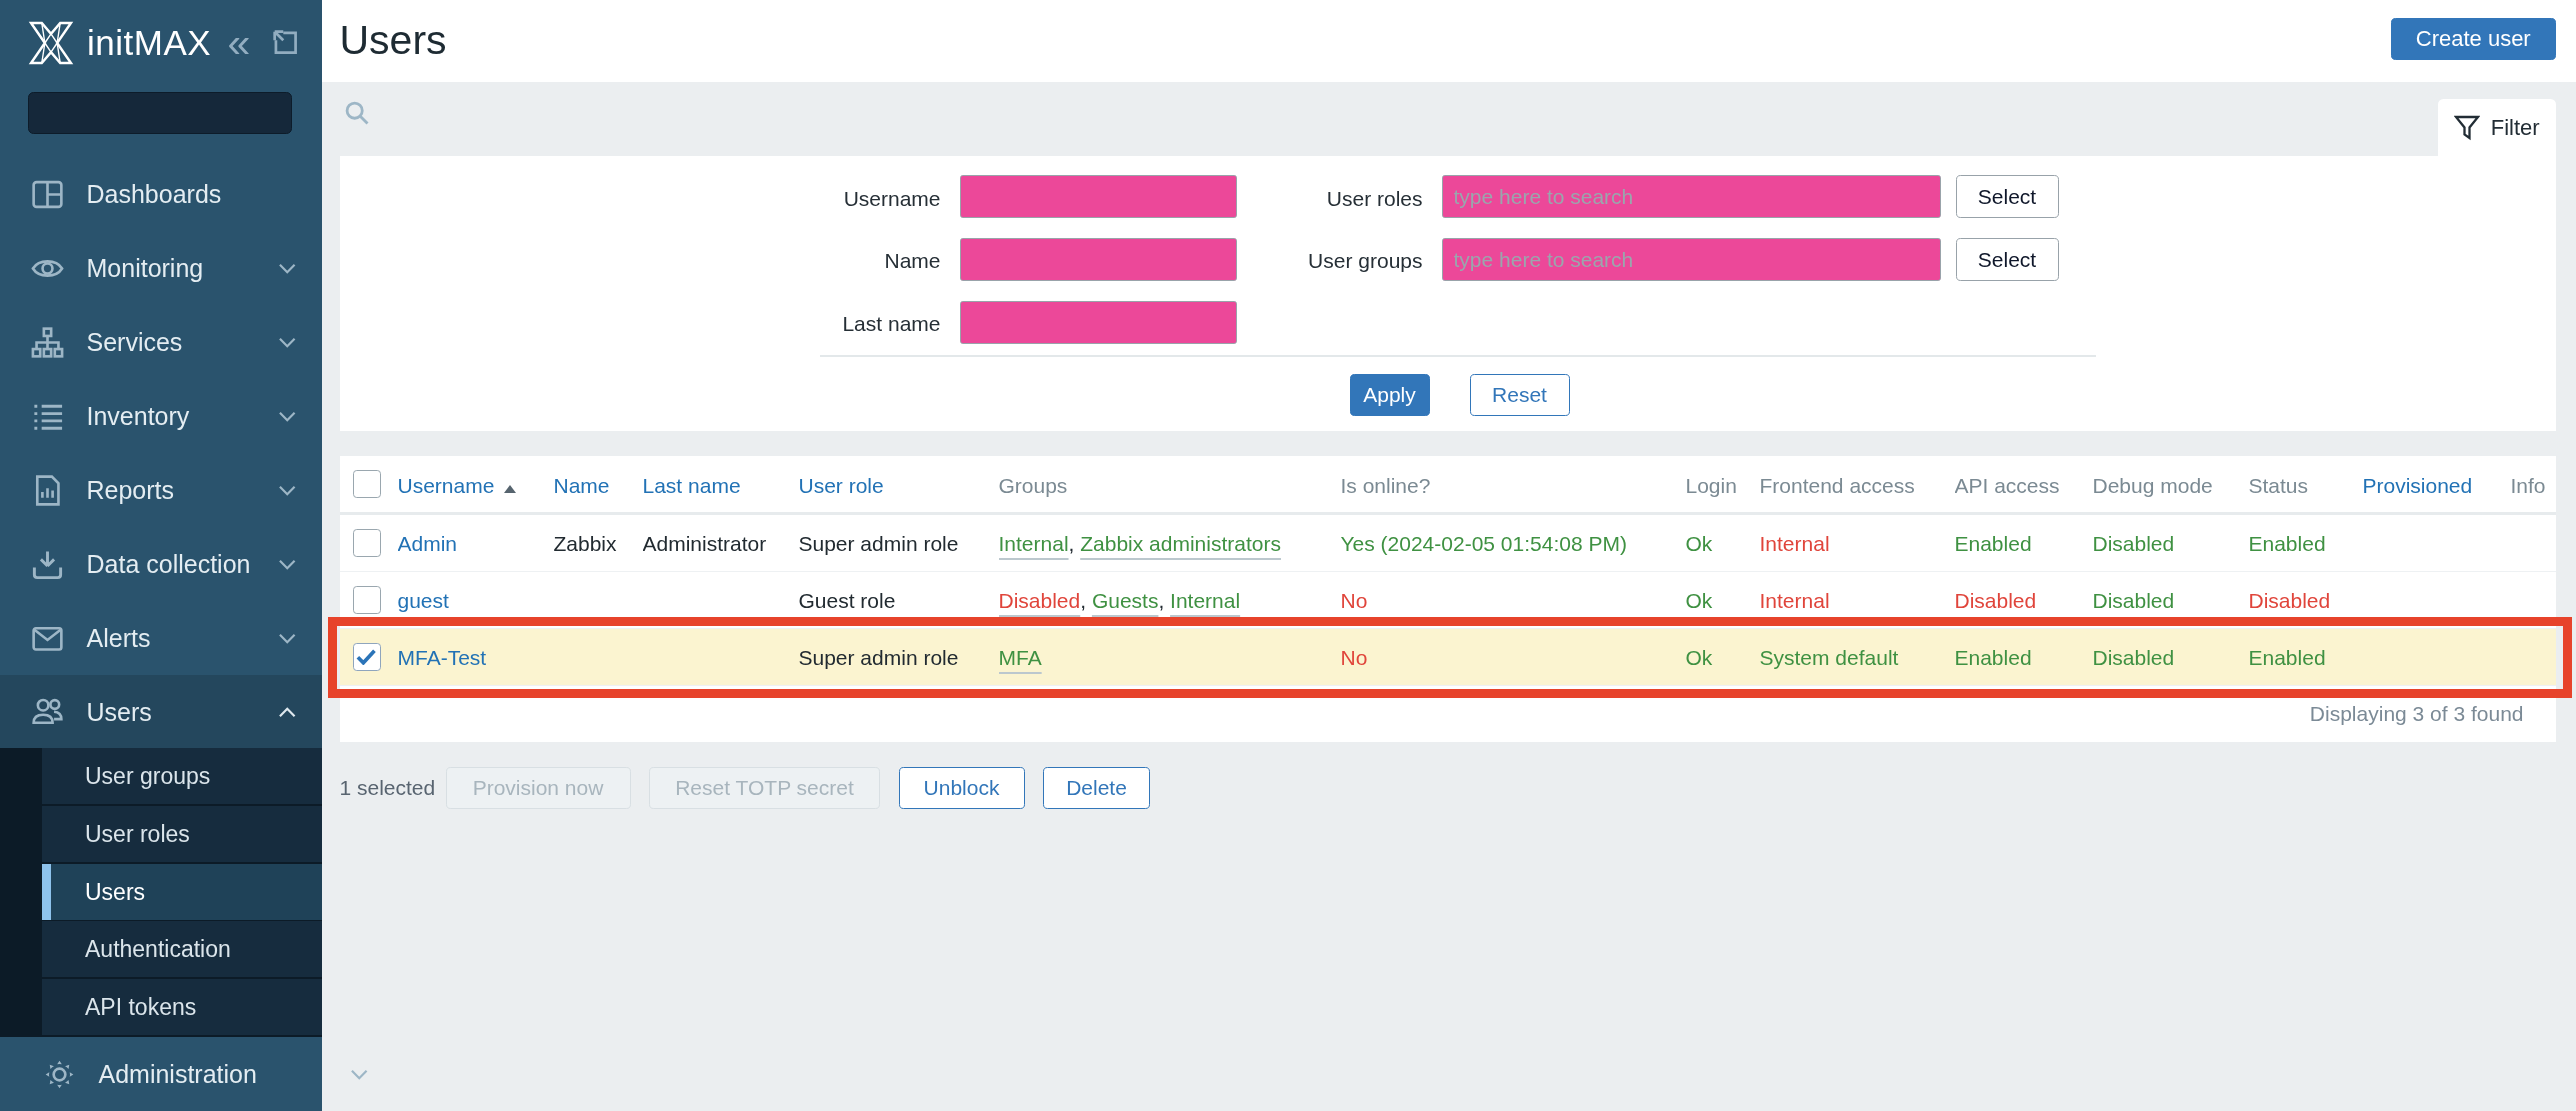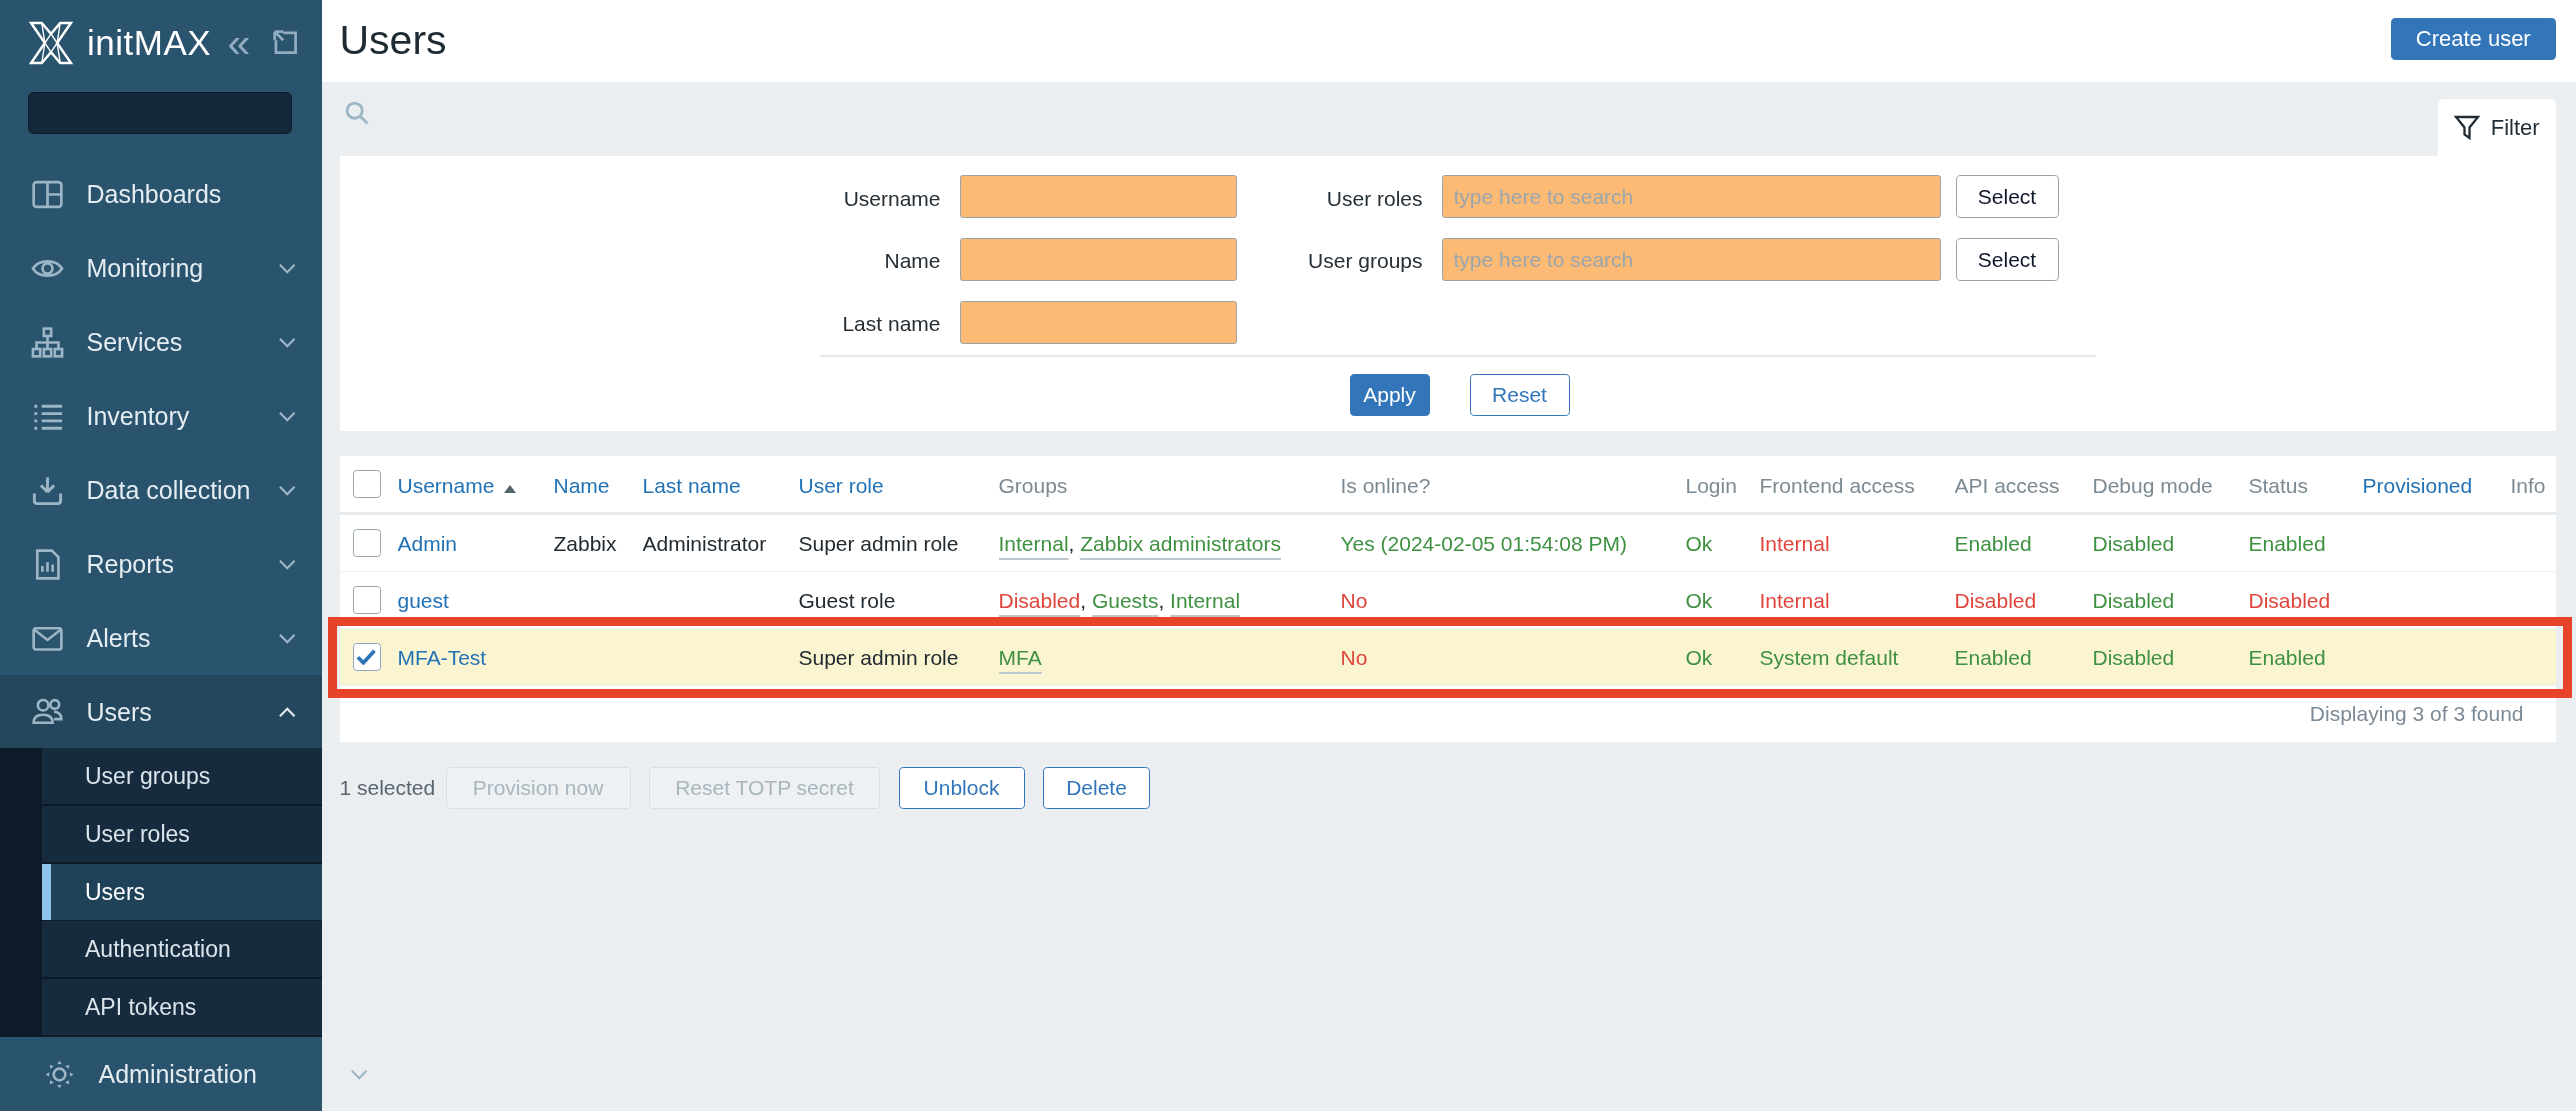--- a/index.html
+++ b/index.html
@@ -46,21 +46,21 @@
   .btn-outline { background:#ffffff; color:#3276b9; border:1.8px solid #3276b9; }
   .btn-plain { background:#ffffff; color:#0f172a; border:1.8px solid #98a2a9; }
   .btn-disabled { background:#edf1f3; color:#a8b5bd; border:1.8px solid #d8dfe3; cursor:default; }
   .create-user { position:absolute; top:17.5px; right:20.3px; height:42px; padding:0 24px; font-size:22px; }
 
   .filter-tab { position:absolute; top:99px; right:20.3px; width:118px; height:57px; background:#ffffff; border-radius:5.5px 5.5px 0 0; display:flex; align-items:center; justify-content:center; gap:11px; cursor:pointer; }
   .filter-tab .ft-label { font-size:22px; color:#222d35; }
 
   .filter-panel { position:absolute; top:156px; left:17.5px; width:2216px; height:275px; background:#ffffff; }
   .f-label { position:absolute; font-size:21px; color:#262f36; text-align:right; }
-  .f-input { position:absolute; height:43px; border:1.8px solid #99a3aa; border-radius:2.8px; background:#fdba74; font-size:21px; color:#222b31; padding:0 11px; outline:none; font-family:"Liberation Sans",sans-serif; }
+  .f-input { position:absolute; height:43px; border:1.8px solid #99a3aa; border-radius:2.8px; background:#ec4899; font-size:21px; color:#222b31; padding:0 11px; outline:none; font-family:"Liberation Sans",sans-serif; }
   .f-input::placeholder { color:#9aa6ad; }
   .f-divider { position:absolute; top:199px; left:480px; width:1276px; height:1.8px; background:#e3e8ea; }
   .f-apply { position:absolute; left:1010px; top:218px; width:80px; height:42px; }
   .f-reset { position:absolute; left:1130px; top:218px; width:100px; height:42px; }
   .f-select { position:absolute; width:103px; height:43px; }
 
   
   .table-wrap { position:absolute; top:456px; left:17.5px; width:2216px; background:#ffffff; }
   .trow { display:flex; height:57px; line-height:57px; border-bottom:1.8px solid #eef1f3; font-size:21px; color:#222b31; }
   .thead { height:59px; line-height:59px; border-bottom:3.7px solid #e7ebed; }
@@ -152,35 +152,35 @@
     <div class="menu-item">
       <svg class="mi-icon" viewBox="0 0 24 24" fill="none" stroke="#9db6c6" stroke-width="2">
         <path d="M8 5 H22 M8 10 H22 M8 15 H22 M8 20 H22 M3 5 H5 M3 10 H5 M3 15 H5 M3 20 H5"></path>
       </svg>
       <span class="mi-label">Inventory</span>
       <svg class="mi-chevron" width="18.5" height="11" viewBox="0 0 20 12" fill="none" stroke="#9db6c6" stroke-width="2.4">
           <path d="M2 2 L10 10 L18 2"></path>
         </svg>
     </div>
     <div class="menu-item">
+      <svg class="mi-icon" viewBox="0 0 24 24" fill="none" stroke="#9db6c6" stroke-width="1.8">
+        <path d="M5 2.5 H15 L19.5 7 V21.5 H5 Z"></path>
+          <path d="M8.5 17 V13 M12 17 V10.5 M15.5 17 V12"></path>
+      </svg>
+      <span class="mi-label">Reports</span>
+      <svg class="mi-chevron" width="18.5" height="11" viewBox="0 0 20 12" fill="none" stroke="#9db6c6" stroke-width="2.4">
+          <path d="M2 2 L10 10 L18 2"></path>
+        </svg>
+    </div>
+    <div class="menu-item">
       <svg class="mi-icon" viewBox="0 0 24 24" fill="none" stroke="#9db6c6" stroke-width="2">
         <path d="M12 3 V13 M12 13 L7.5 8.5 M12 13 L16.5 8.5"></path>
           <path d="M3 14 V19 Q3 21 5 21 H19 Q21 21 21 19 V14"></path>
       </svg>
       <span class="mi-label">Data collection</span>
-      <svg class="mi-chevron" width="18.5" height="11" viewBox="0 0 20 12" fill="none" stroke="#9db6c6" stroke-width="2.4">
-          <path d="M2 2 L10 10 L18 2"></path>
-        </svg>
-    </div>
-    <div class="menu-item">
-      <svg class="mi-icon" viewBox="0 0 24 24" fill="none" stroke="#9db6c6" stroke-width="1.8">
-        <path d="M5 2.5 H15 L19.5 7 V21.5 H5 Z"></path>
-          <path d="M8.5 17 V13 M12 17 V10.5 M15.5 17 V12"></path>
-      </svg>
-      <span class="mi-label">Reports</span>
       <svg class="mi-chevron" width="18.5" height="11" viewBox="0 0 20 12" fill="none" stroke="#9db6c6" stroke-width="2.4">
           <path d="M2 2 L10 10 L18 2"></path>
         </svg>
     </div>
     <div class="menu-item">
       <svg class="mi-icon" viewBox="0 0 24 24" fill="none" stroke="#9db6c6" stroke-width="1.8">
         <rect x="2.5" y="5" width="19" height="14.5" rx="1.5"></rect>
           <path d="M3 6 L12 13 L21 6"></path>
       </svg>
       <span class="mi-label">Alerts</span>

